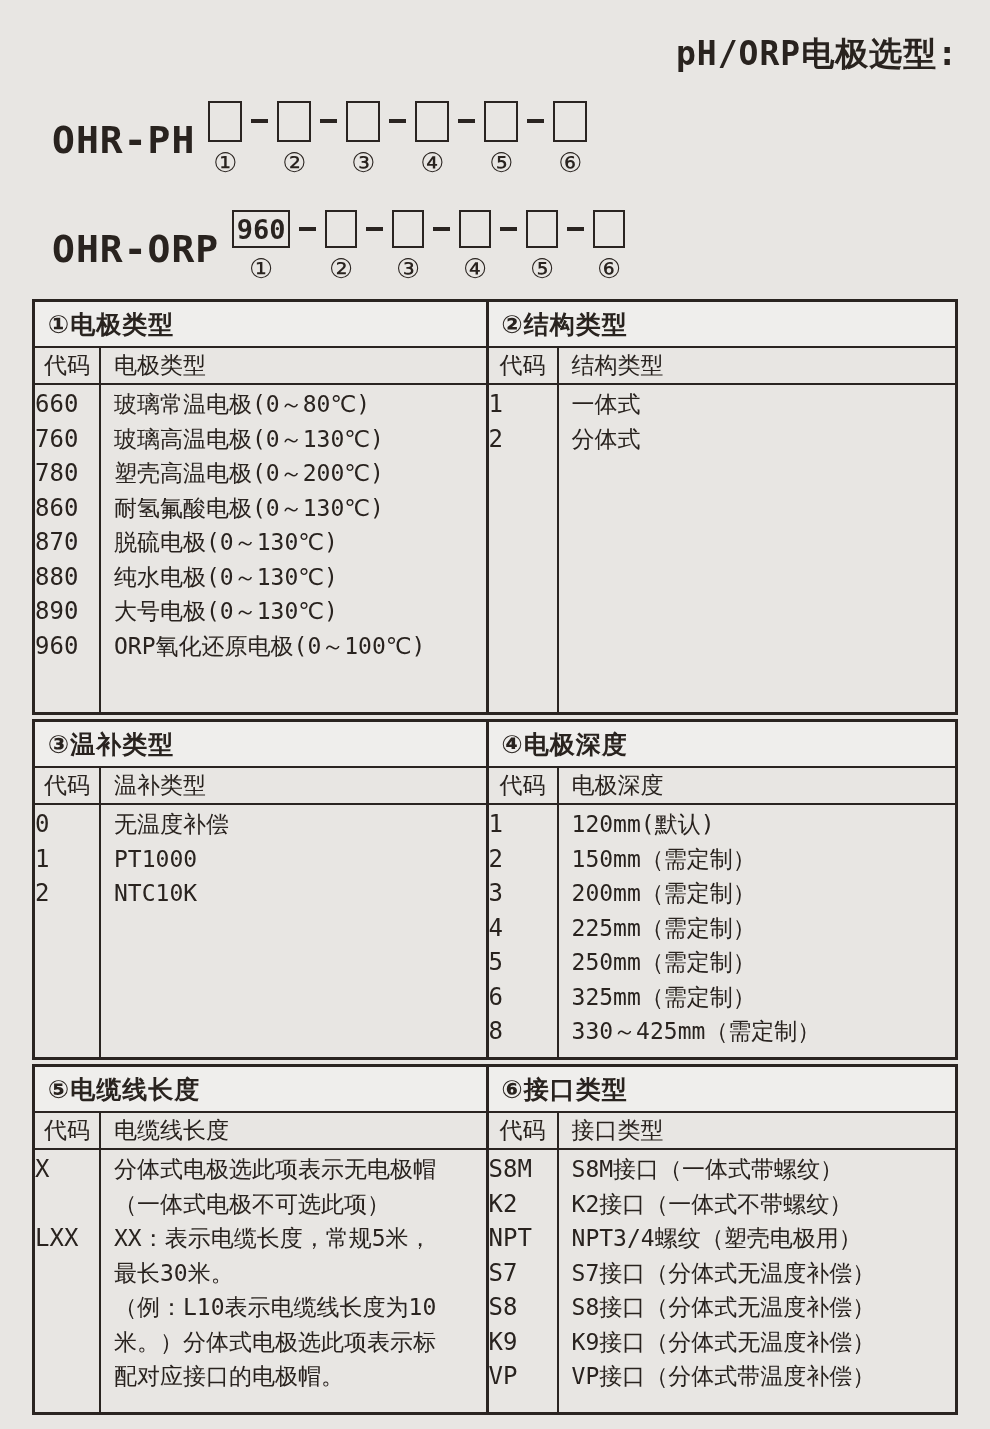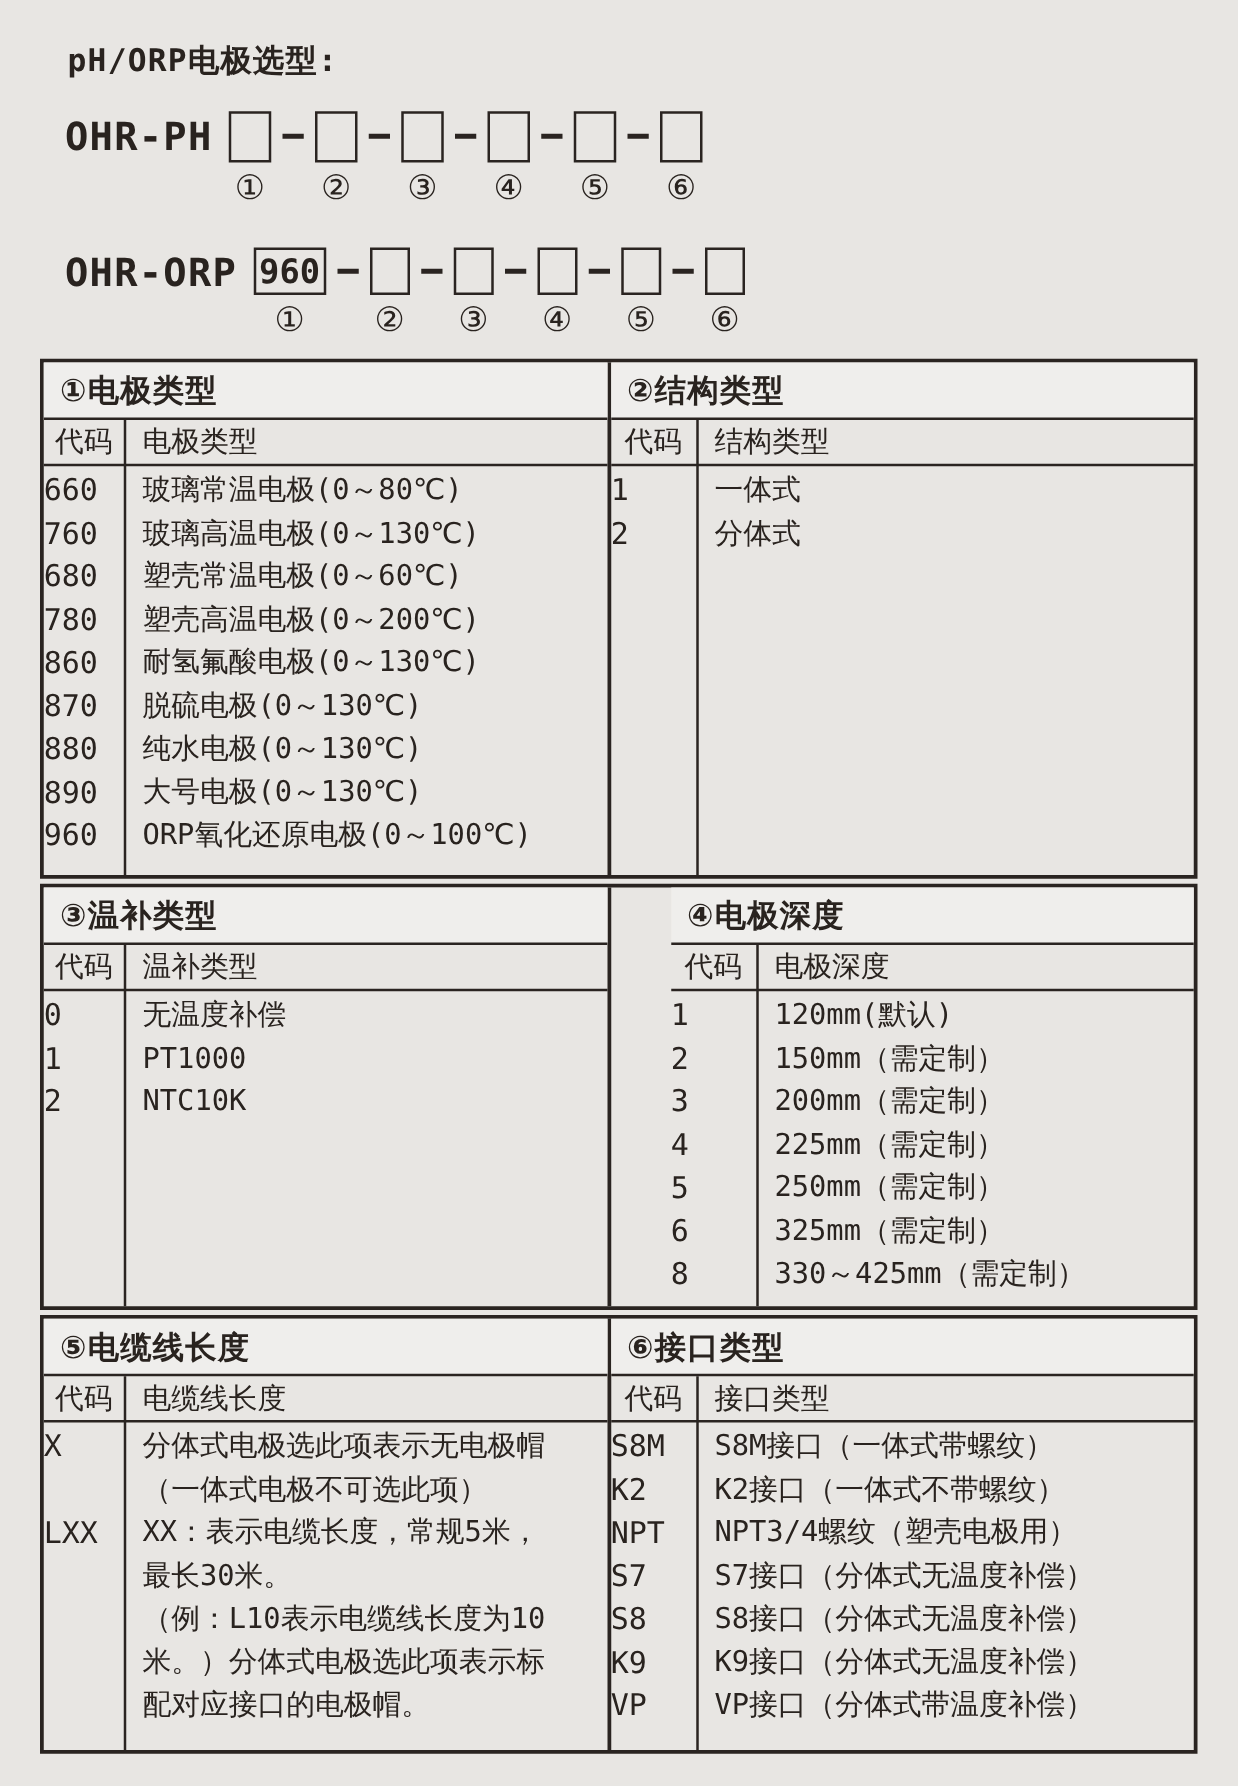--- a/index.html
+++ b/index.html
@@ -3,46 +3,47 @@
 <meta charset="utf-8">
 <style>
   html,body{margin:0;padding:0;}
   body{
     width:990px;height:1429px;overflow:hidden;
     background:#e8e6e3;color:#29231f;
     font-family:"DejaVu Sans Mono","DejaVu Sans","Liberation Sans",sans-serif;
   }
   .page{padding:26px 32px 0 32px;box-sizing:border-box;}
   .page-title{
-    font-size:25px;font-weight:bold;margin:6px 0 0 22px;
+    font-size:33px;font-weight:bold;margin:6px 0 0 22px;
     letter-spacing:1px;
+    text-align:right;
   }
   
   .model-line{display:flex;align-items:flex-start;margin-left:20px;}
   .model-line.first{margin-top:24px;}
   .model-line.second{margin-top:34px;text-align:right;}
-  .prefix{font-size:31px;font-weight:bold;line-height:42px;margin-right:13px;letter-spacing:1px;white-space:nowrap;}
+  .prefix{font-size:38px;font-weight:bold;line-height:42px;margin-right:13px;letter-spacing:1px;white-space:nowrap;margin-top:18px;}
   .slot{display:flex;flex-direction:column;align-items:center;}
   .mbox{
     box-sizing:border-box;width:34px;height:41px;border:2px solid #2a2421;
     display:flex;align-items:center;justify-content:center;
     font-size:27px;font-weight:bold;letter-spacing:0;
   }
   .model-line.second .mbox{width:32px;height:38px;}
   .model-line.second .mbox.wide{width:58px;}
   .circ{margin-top:7px;font-size:27px;line-height:27px;font-family:"DejaVu Sans","Liberation Sans",sans-serif;}
   .dash{width:17px;height:4px;background:#2a2421;margin:18px 9px 0 9px;flex-shrink:0;}
   .model-line.second .dash{margin-top:17px;}
   
   .sel-table{margin-top:17px;}
   .band{
     display:flex;border:3px solid #2a2421;box-sizing:border-box;margin-top:4px;
   }
   .band.b1{min-height:416px;}
-  .band.b2{min-height:341px;gap:48px;}
+  .band.b2{min-height:341px;}
   .band.b3{min-height:351px;}
   .half{display:flex;flex-direction:column;box-sizing:border-box;}
   .half.left{width:49.3%;border-right:3px solid #2a2421;}
   .half.right{flex:1;}
   .title-row{
     height:46px;box-sizing:border-box;display:flex;align-items:center;
     padding-left:13px;font-size:25px;font-weight:bold;background:#efeeec;
     border-bottom:2px solid #2a2421;
     font-family:"DejaVu Sans","Liberation Sans",sans-serif;letter-spacing:1px;
   }
@@ -152,24 +153,20 @@
        <div class="rows">
               <div class="drow">
                <div class="dcode">660</div>
                <div class="ddesc">玻璃常温电极(0～80℃)</div>
              </div>
               <div class="drow">
                <div class="dcode">760</div>
                <div class="ddesc">玻璃高温电极(0～130℃)</div>
              </div>
               <div class="drow">
-               <div class="dcode">680</div>
-               <div class="ddesc">塑壳常温电极(0～60℃)</div>
-             </div>
-              <div class="drow">
                <div class="dcode">780</div>
                <div class="ddesc">塑壳高温电极(0～200℃)</div>
              </div>
               <div class="drow">
                <div class="dcode">860</div>
                <div class="ddesc">耐氢氟酸电极(0～130℃)</div>
              </div>
               <div class="drow">
                <div class="dcode">870</div>
                <div class="ddesc">脱硫电极(0～130℃)</div>

